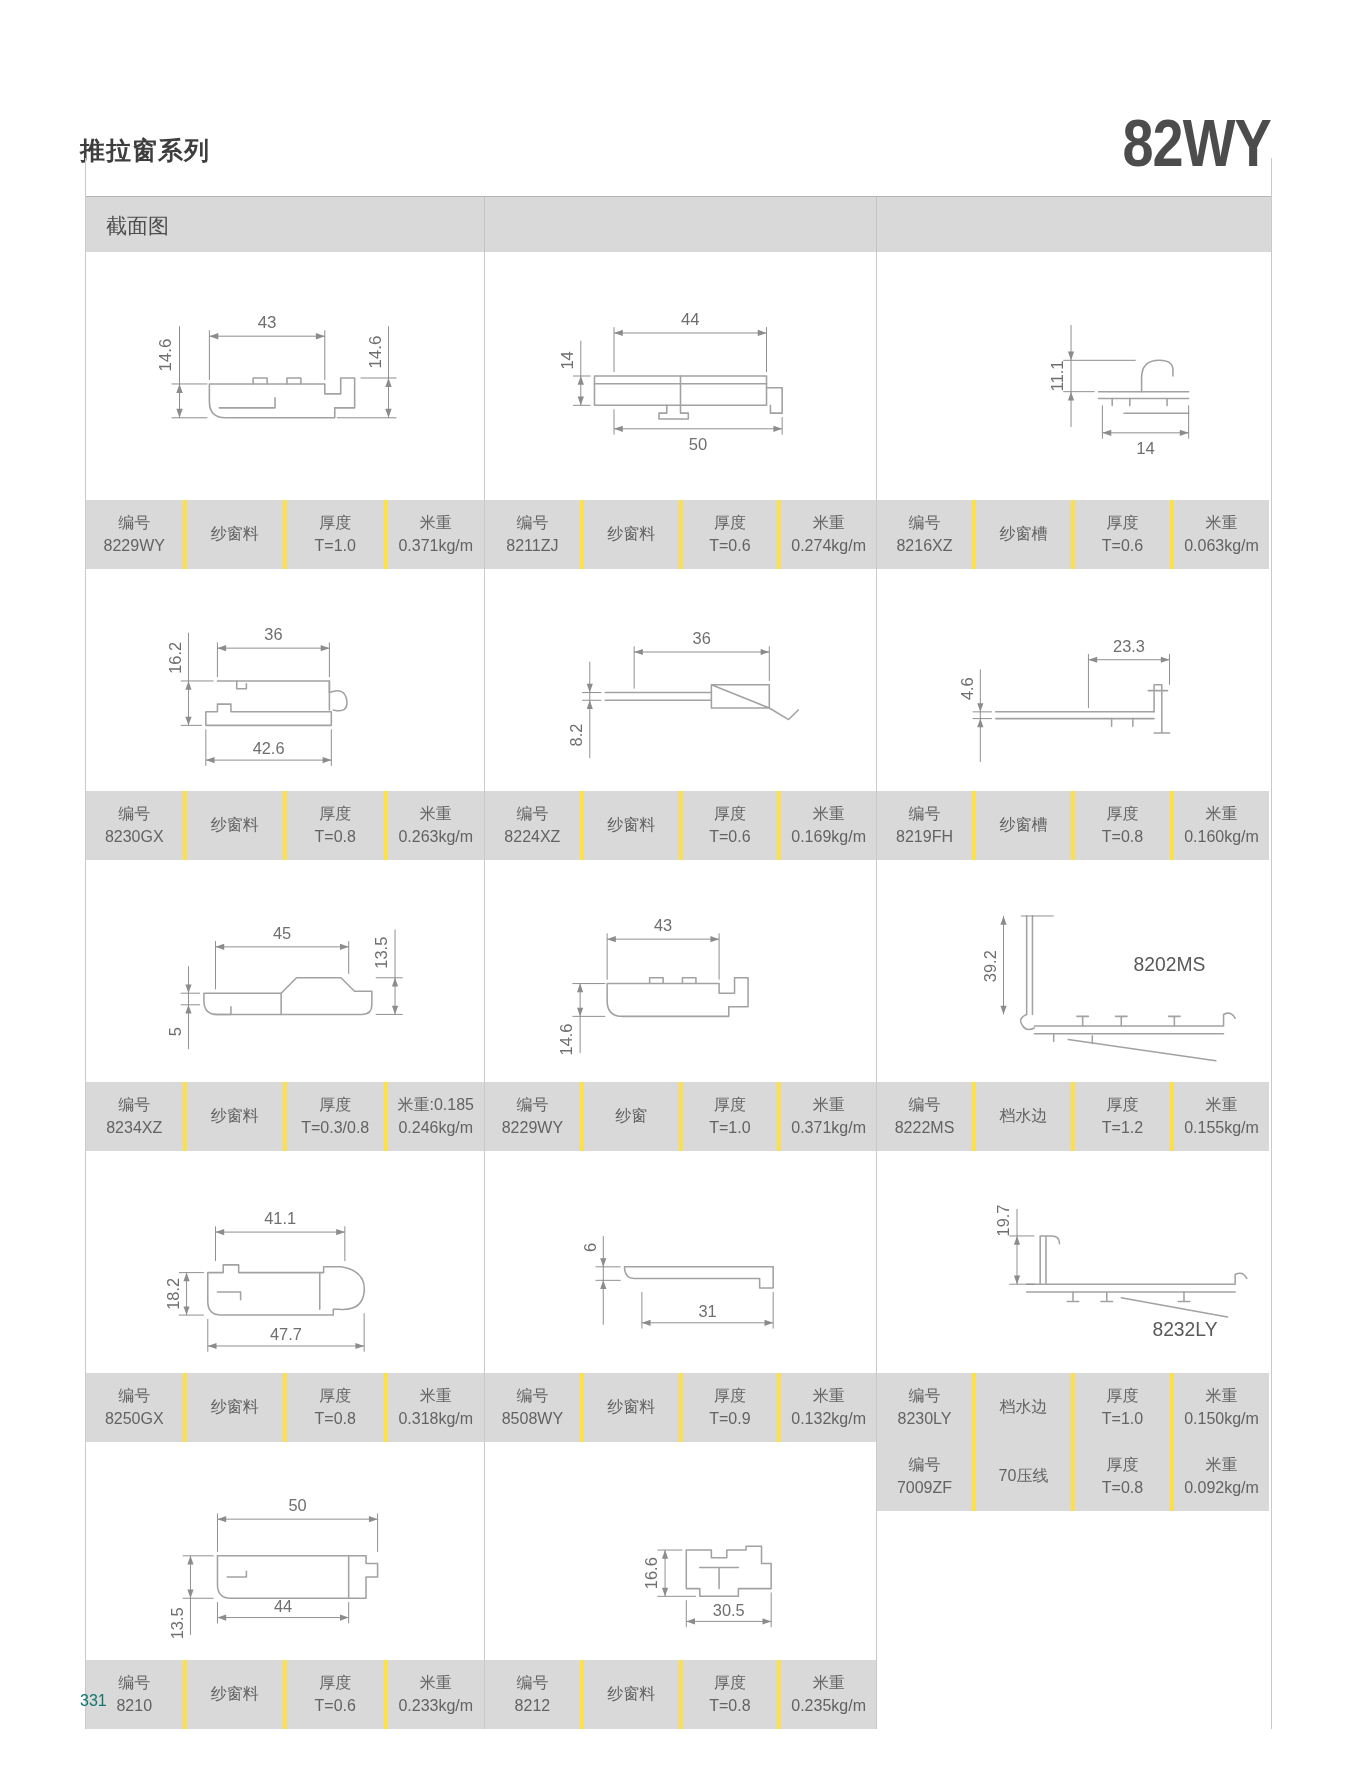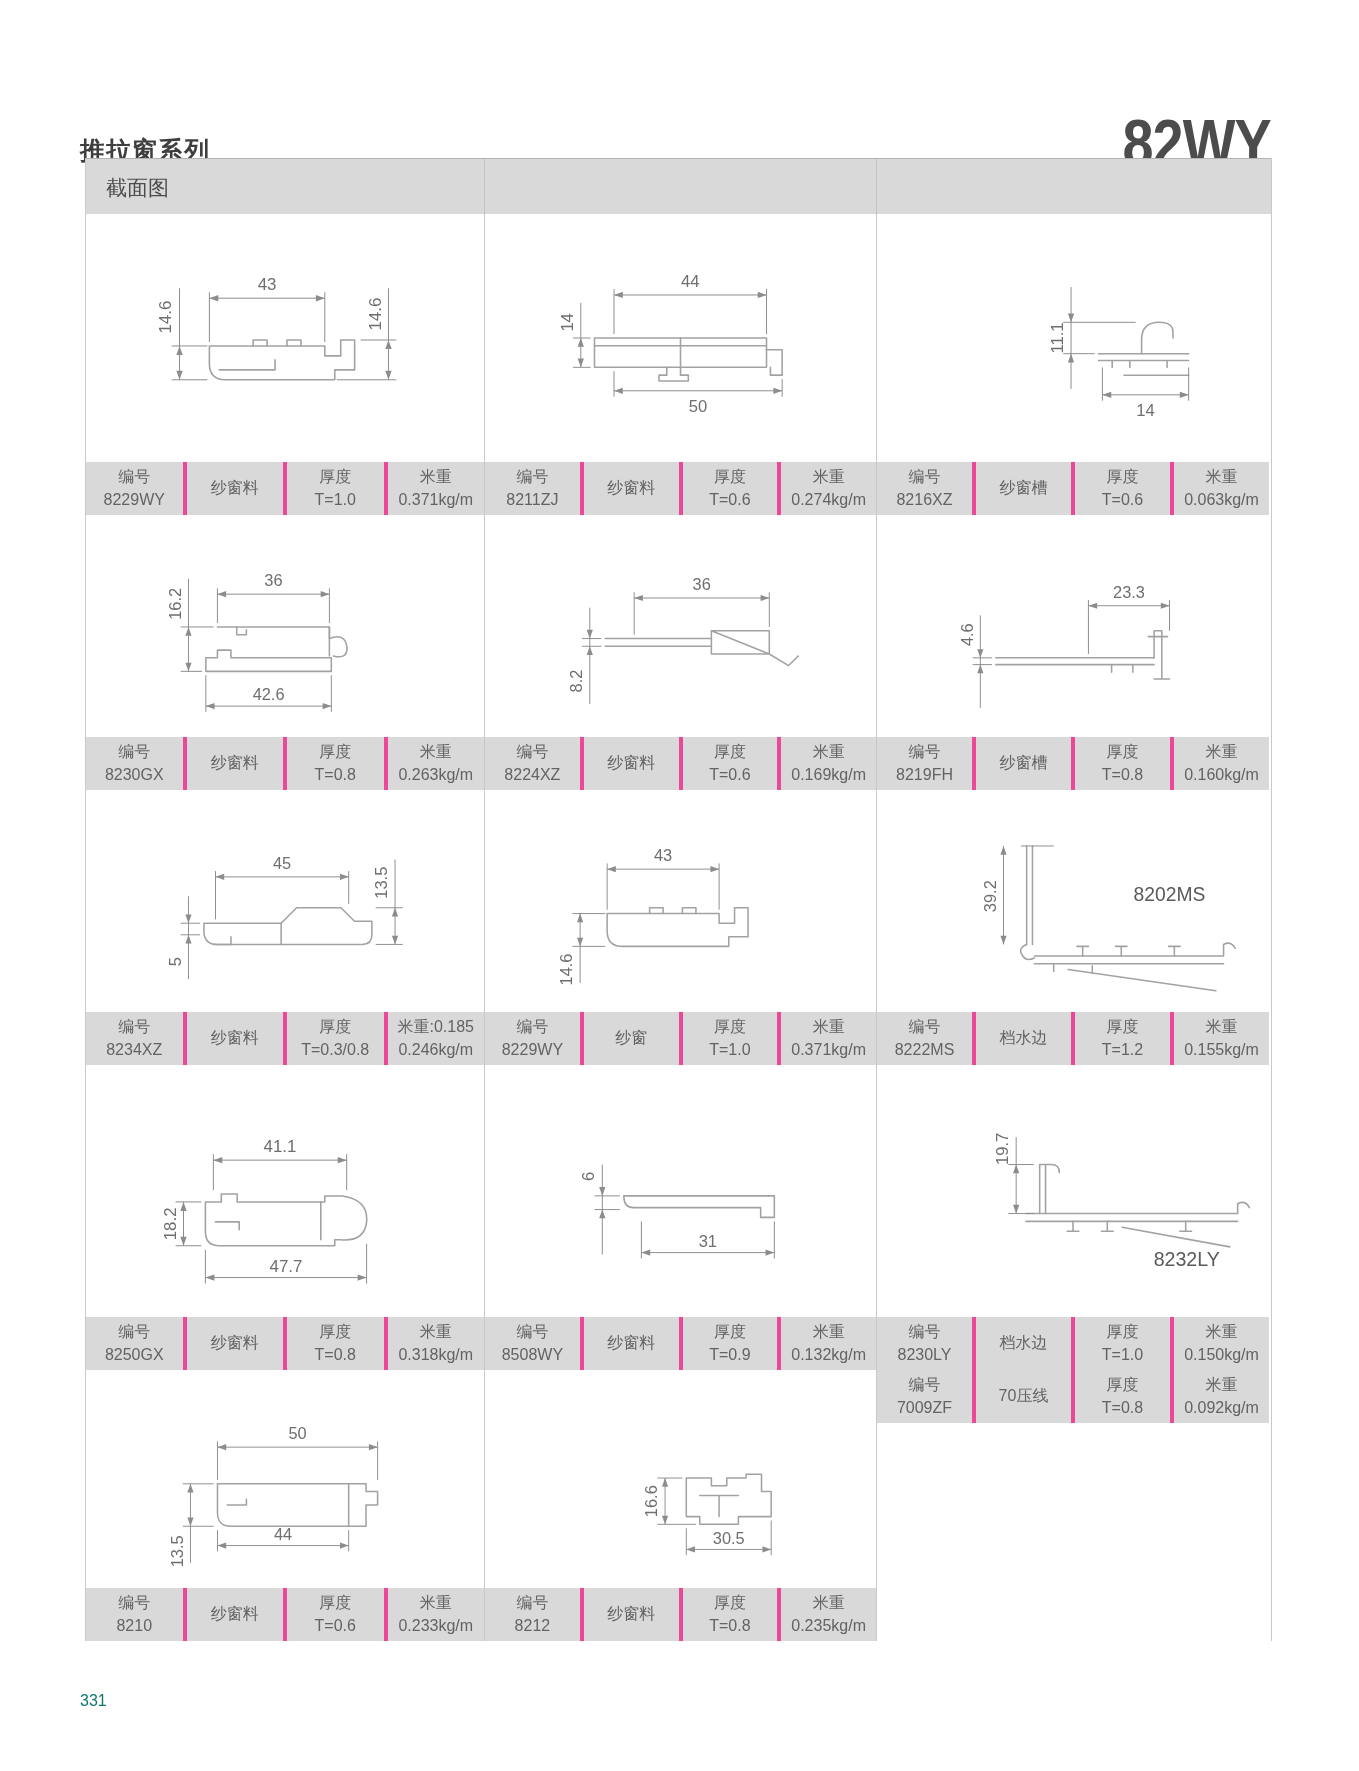--- a/index.html
+++ b/index.html
@@ -2,32 +2,32 @@
 <html><head>
 <meta charset="utf-8">
 <style>
   html,body{margin:0;padding:0;background:#ffffff;}
   body{width:1359px;height:1771px;position:relative;font-family:"Liberation Sans",sans-serif;color:#4a4a4a;}
   .sheet{position:absolute;inset:0;}
   .page-header{position:absolute;left:80px;top:62px;width:1191px;display:flex;justify-content:space-between;align-items:flex-start;margin-top:48px;}
   .series-title{font-size:25px;font-weight:700;color:#3e3e3e;letter-spacing:1px;margin-top:24px;}
   .series-code{font-size:62px;font-weight:700;color:#4c4c4c;line-height:1;letter-spacing:-1px;transform:scaleX(.9) scaleY(1.08);transform-origin:right top;}
   .catalog{position:absolute;left:85px;top:158px;width:1185px;border-left:1px solid #c9c9c9;border-right:1px solid #c9c9c9;}
-  .catalog-head{display:grid;grid-template-columns:398px 392px 393px;height:55px;background:#d9d9d9;border-top:1px solid #b3b3b3;}
+  .catalog-head{display:grid;grid-template-columns:398px 392px 393px;height:55px;background:#d9d9d9;border-top:1px solid #b3b3b3;margin-top:38px;}
   .head-col{border-left:1px solid #c3c3c3;}
   .head-col:first-child{border-left:none;}
   .section-label{font-size:21px;color:#4c4c4c;padding:15px 0 0 20px;}
   .grid-row{display:grid;grid-template-columns:398px 392px 393px;}
   .cell{display:flex;flex-direction:column;border-left:1px solid #c9c9c9;}
   .cell:first-child{border-left:none;}
   .diagram{width:100%;}
   .r1 .diagram{height:248px;} .r2 .diagram{height:222px;} .r3 .diagram{height:222px;}
-  .r4 .diagram{height:252px;} .r5 .diagram{height:218px;}
+  .r4 .diagram{height:222px;} .r5 .diagram{height:218px;}
   .diagram svg{width:100%;height:100%;display:block;}
-  .info{display:grid;grid-template-columns:1fr 1fr 1fr 1fr;gap:4px;height:53px;background:#ec4899;}
+  .info{display:grid;grid-template-columns:1fr 1fr 1fr 1fr;gap:4px;height:69px;background:#fde047;}
   .info-cell{background:#d9d9d9;display:flex;flex-direction:column;justify-content:center;align-items:center;font-size:16px;color:#636363;line-height:1.4;text-align:center;}
   .p{fill:none;stroke:#a2a2a2;stroke-width:1.6;stroke-linejoin:round;stroke-linecap:round;}
   .d{fill:none;stroke:#8c8c8c;stroke-width:1;}
   .a{fill:#8c8c8c;stroke:none;}
   .t{fill:#6f6f6f;font-family:"Liberation Sans",sans-serif;font-size:17px;text-anchor:middle;}
   .lbl{fill:#5a5a5a;font-family:"Liberation Sans",sans-serif;font-size:20px;text-anchor:middle;}
   .page-number{position:absolute;left:80px;top:1692px;font-size:16px;color:#0f766e;}
 </style>
 </head>
 <body>

